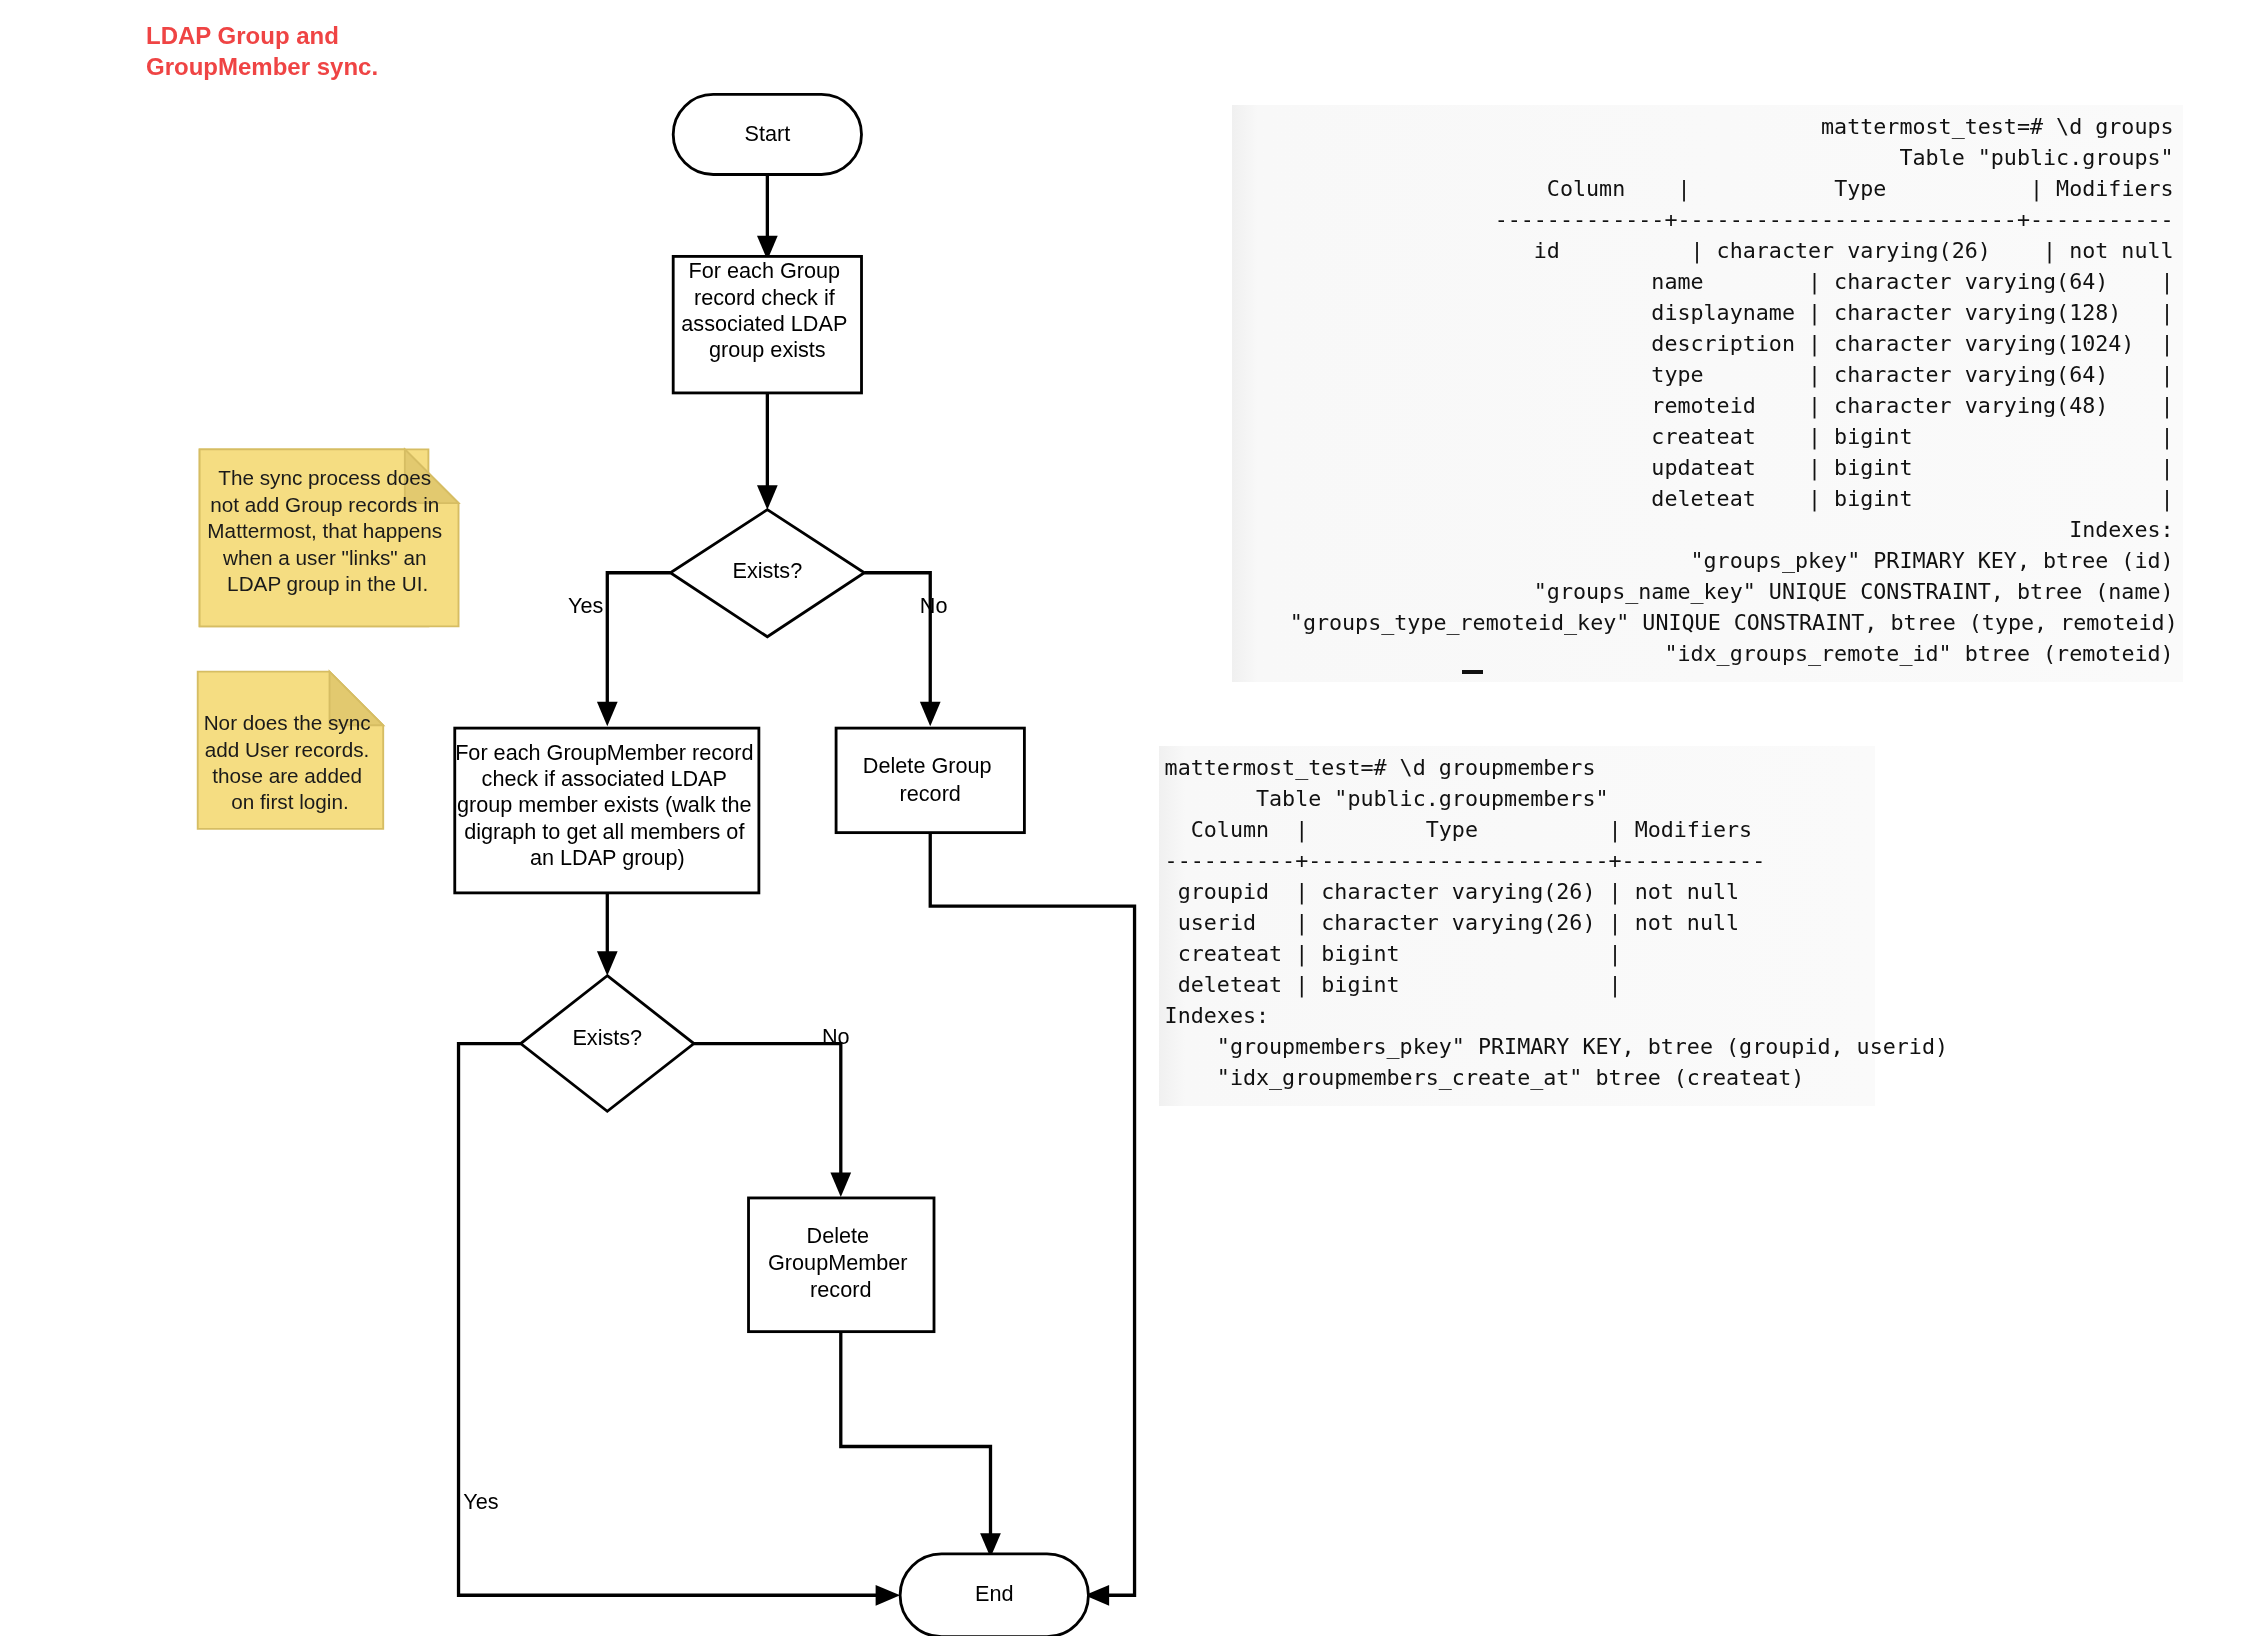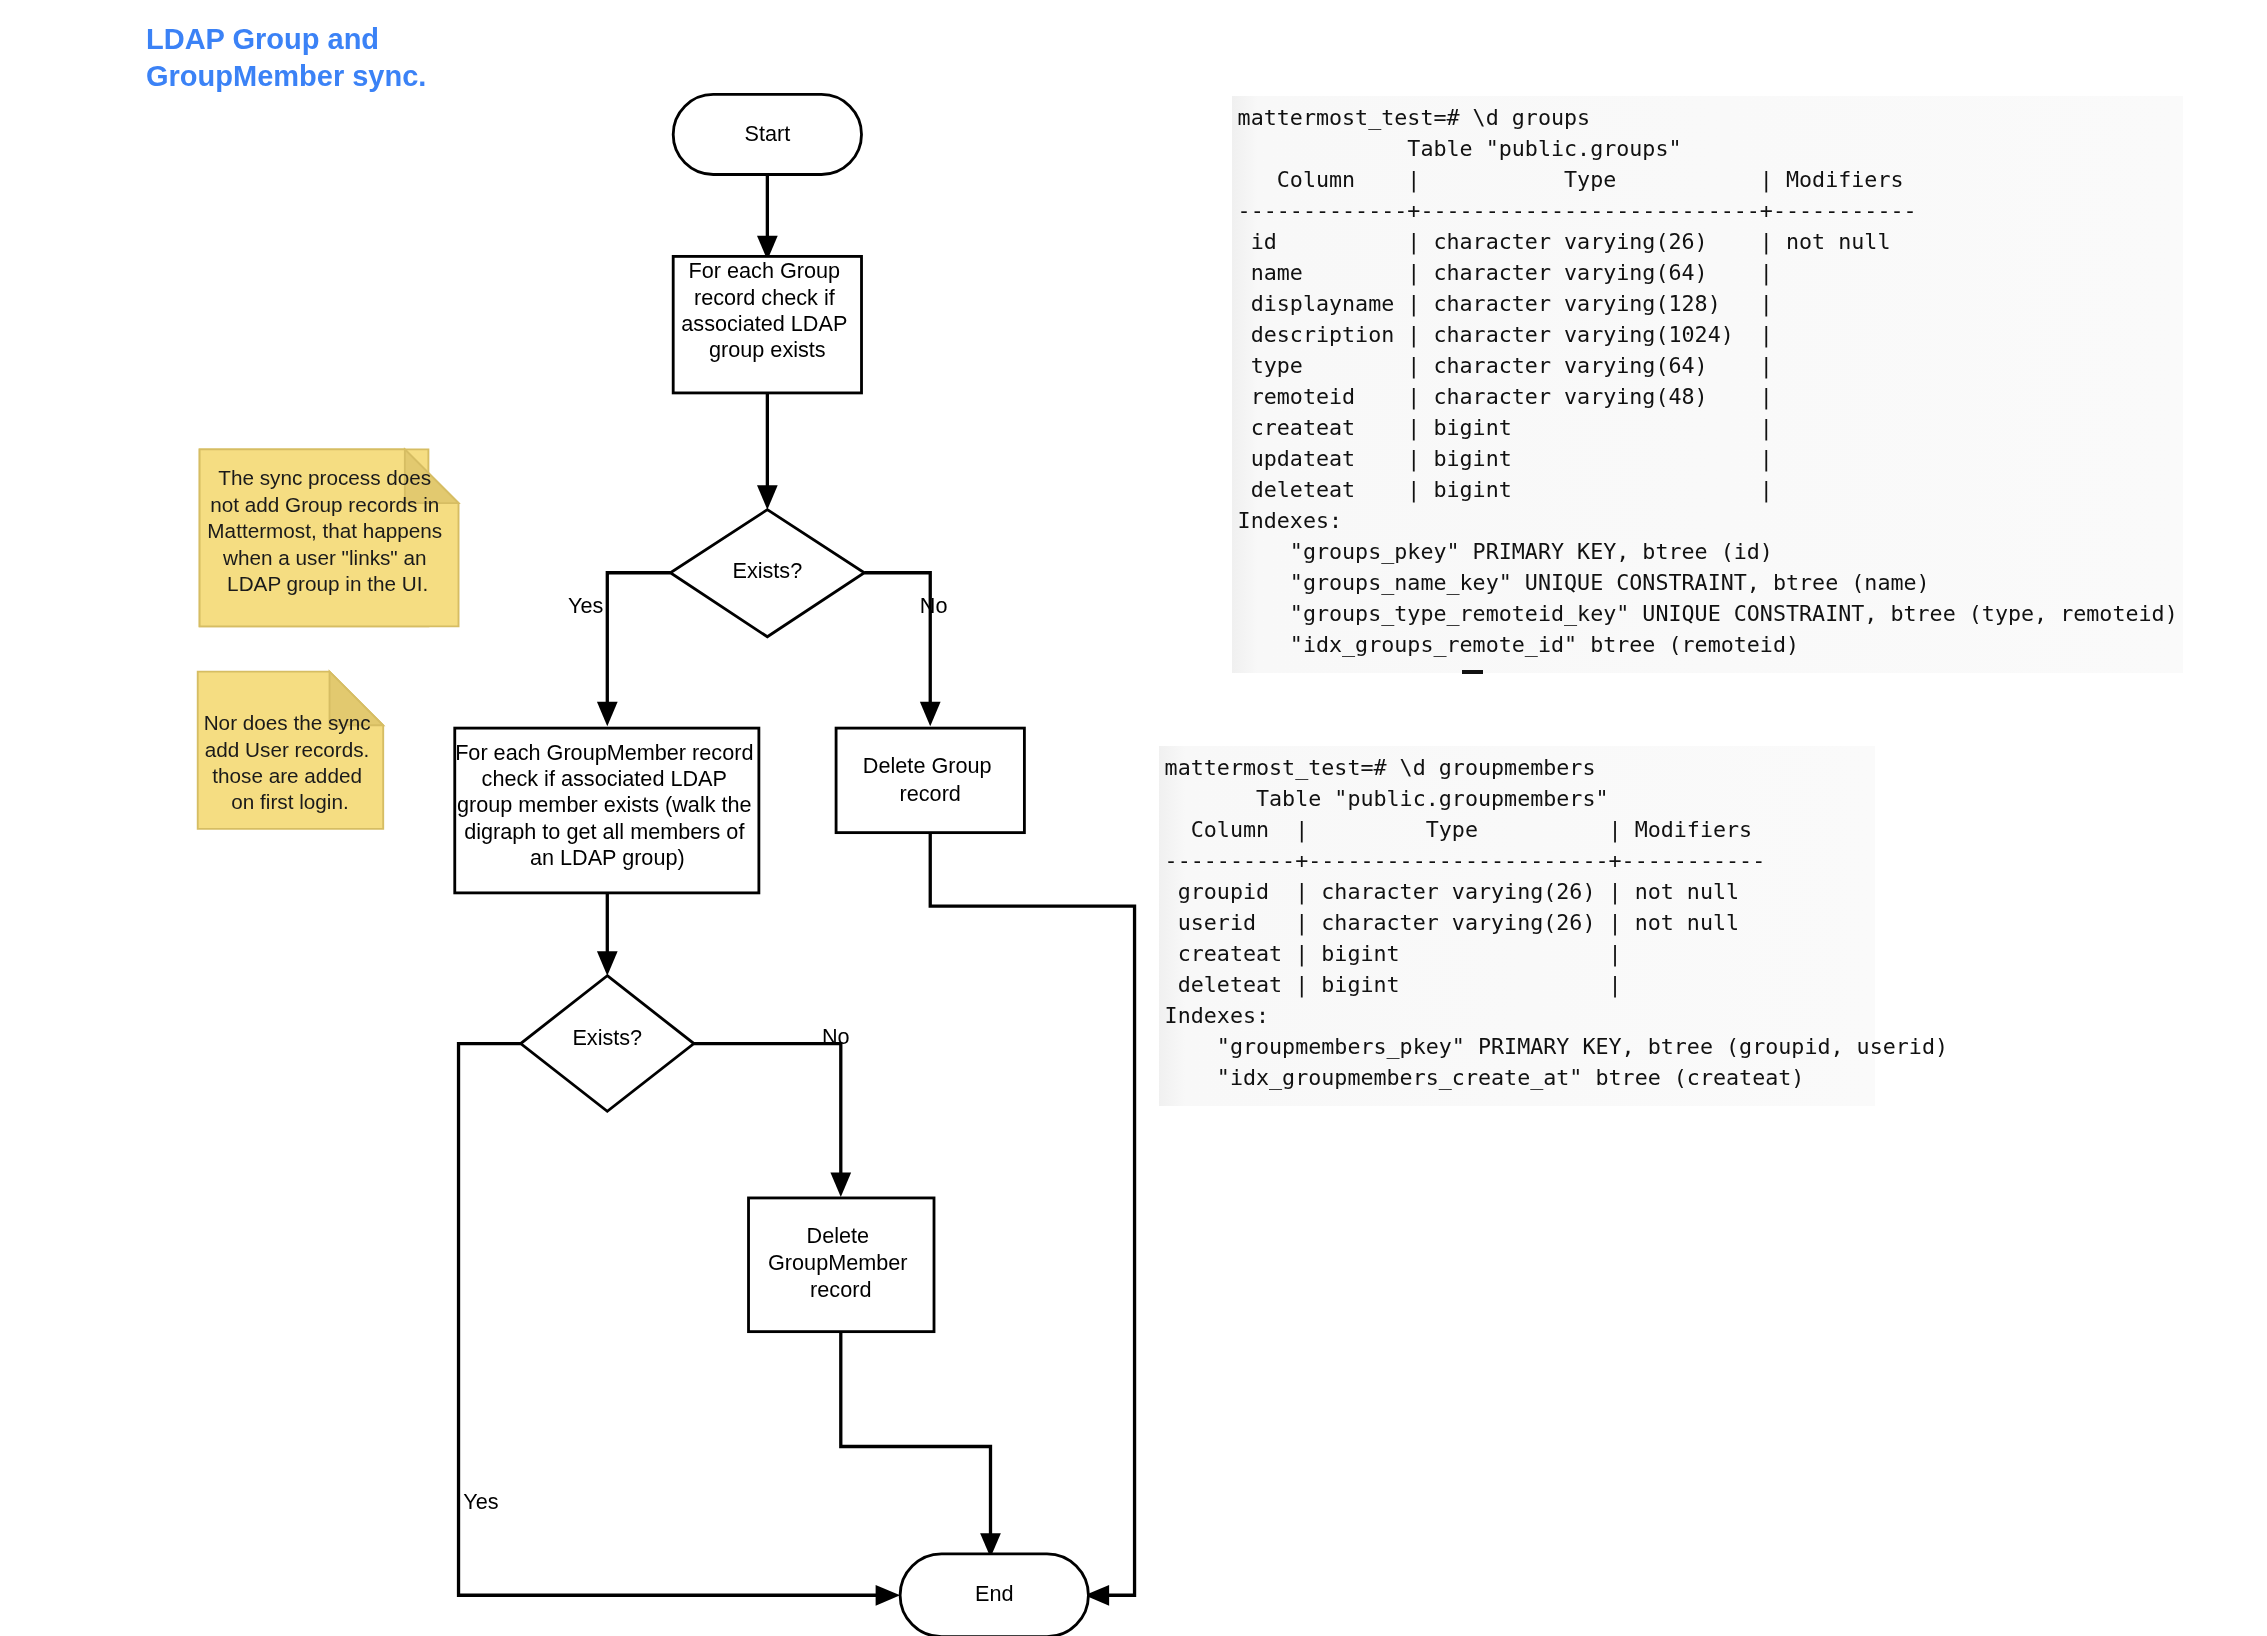--- a/index.html
+++ b/index.html
@@ -15,24 +15,24 @@
     font-family: "Liberation Sans", sans-serif;
   }
 
   
   #diagram-title {
     position: absolute;
     left: 146px;
     top: 21px;
     width: 395px;
     font-family: "Liberation Sans", sans-serif;
-    font-size: 29px;
+    font-size: 24px;
     font-weight: bold;
     line-height: 1.28;
-    color: #3b82f6;
+    color: #ef4444;
     white-space: pre-line;
   }
 
   
   #flowchart {
     position: absolute;
     left: 0;
     top: 0;
   }
   .node-shape {
@@ -88,22 +88,23 @@
     font-size: 21.7px;
     line-height: 31px;
     color: #111111;
     white-space: pre;
     letter-spacing: 0px;
     padding: 5.6px 9.4px 13px 5.6px;
     box-sizing: border-box;
   }
   #terminal-groups {
     left: 1232px;
-    top: 96px;
+    top: 105px;
     width: 951px;
+    text-align: right;
   }
   #terminal-groupmembers {
     left: 1159px;
     top: 746px;
     width: 716px;
   }
   .term-line { display: block; }
   #terminal-cursor {
     position: absolute;
     left: 1462px;

